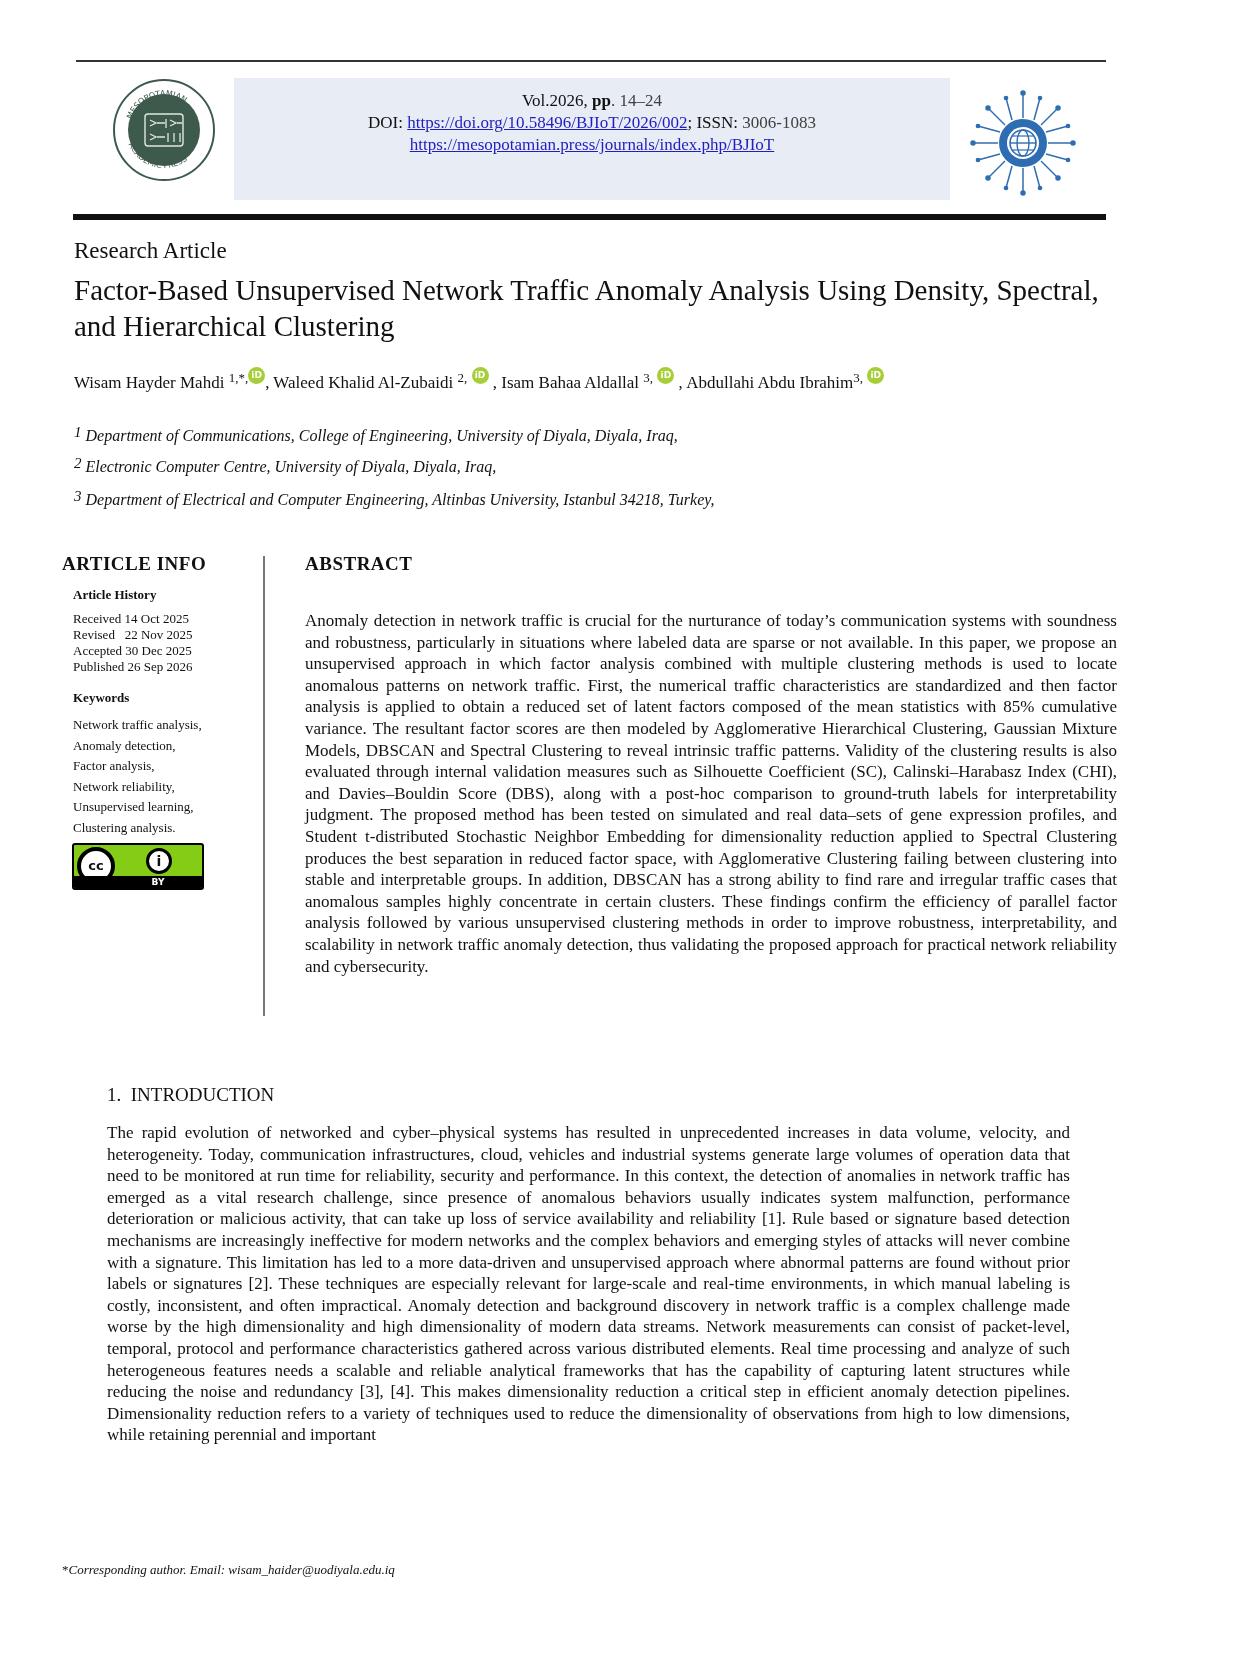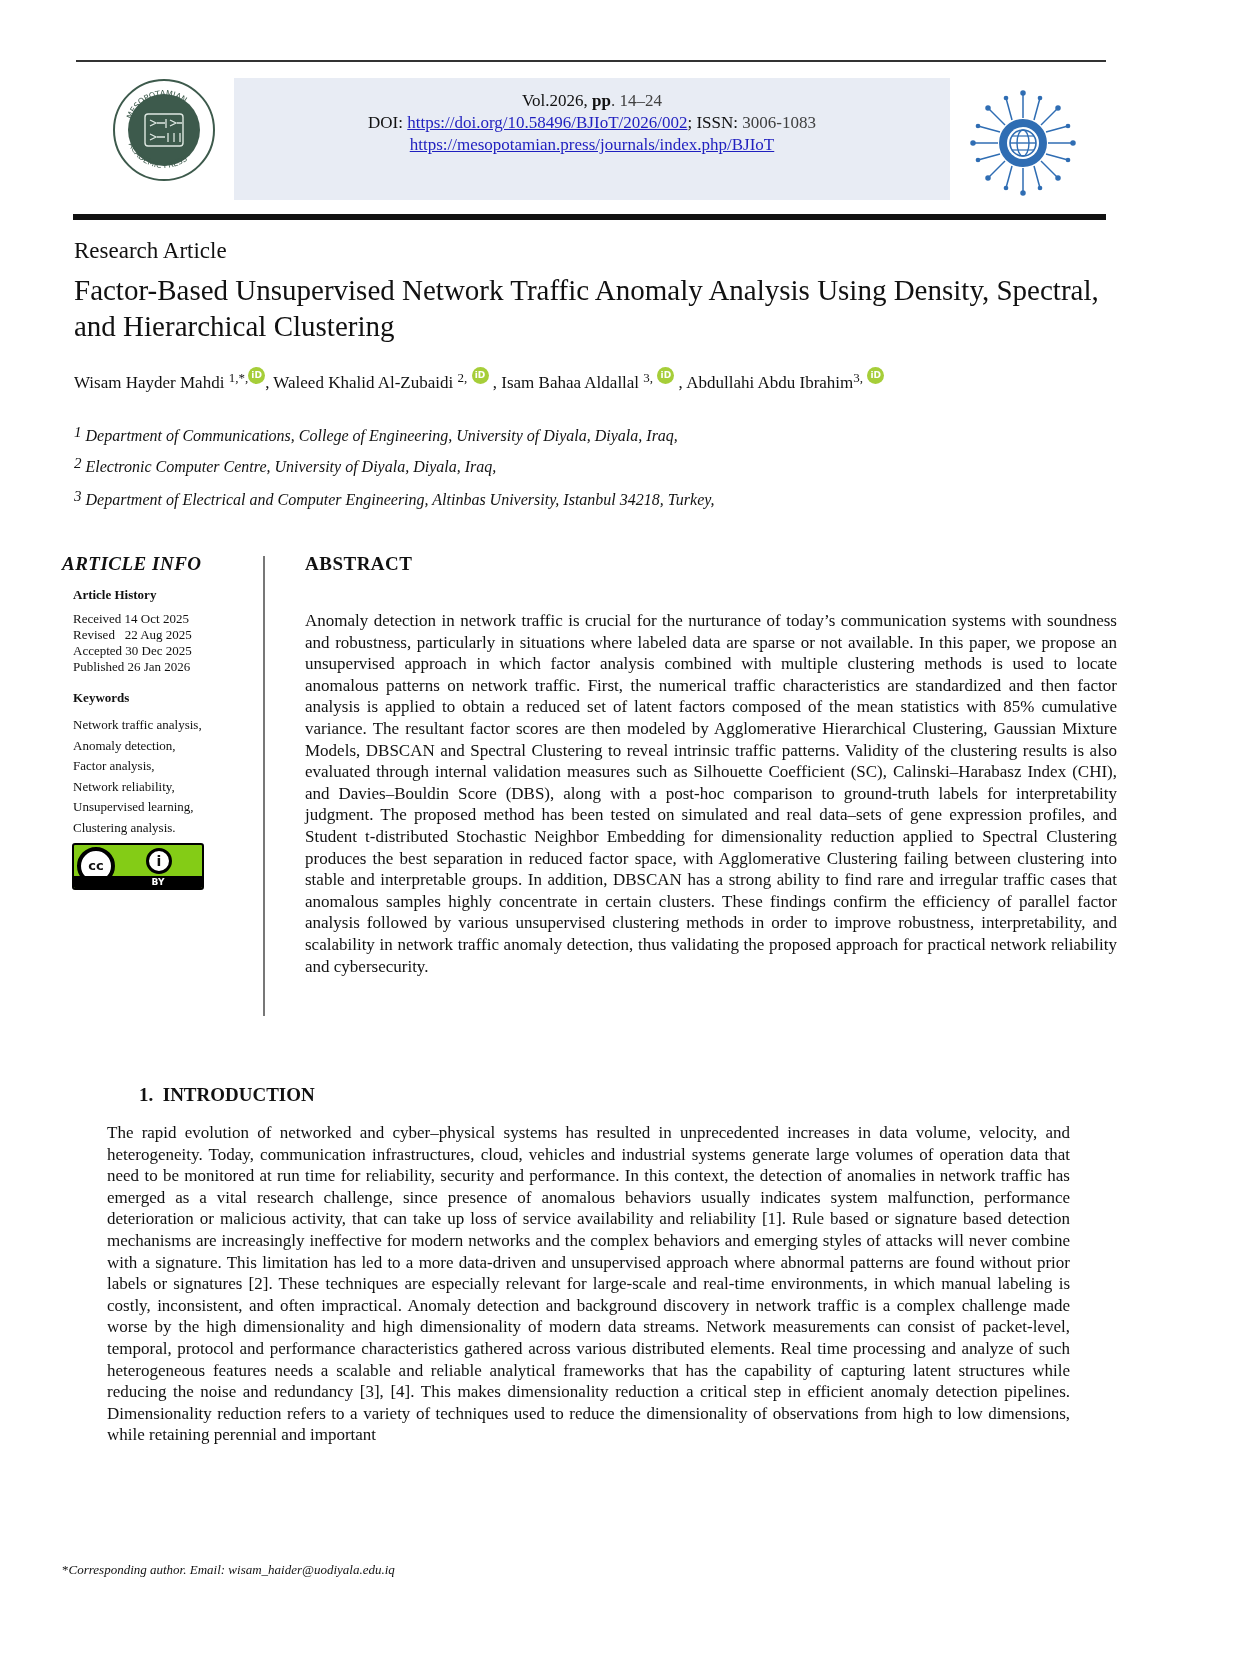--- a/index.html
+++ b/index.html
@@ -22,21 +22,21 @@
   .title { left: 74px; top: 272px; font-size: 29px; line-height: 36px; width: 1040px; }
   .authors { left: 74px; top: 366px; font-size: 17px; line-height: 24px; white-space: nowrap; }
   .authors sup { font-size: 13px; vertical-align: 6px; }
   .orcid {
     display: inline-block; width: 17px; height: 17px; border-radius: 50%;
     background: #a6ce39; color: #fff; font-family: "DejaVu Sans", sans-serif;
     font-size: 9px; font-weight: bold; line-height: 17px; text-align: center; vertical-align: 10px;
   }
   .affil { left: 74px; font-size: 16px; font-style: italic; white-space: nowrap; }
   .affil sup { font-size: 15px; vertical-align: 4px; margin-right: 4px; }
-  .info-title { left: 62px; top: 553px; font-size: 19px; font-weight: bold; letter-spacing: 0.5px; font-style: italic; }
+  .info-title { left: 62px; top: 553px; font-size: 19px; font-weight: bold; letter-spacing: 0.5px; }
   .info-sub { left: 73px; font-size: 13px; font-weight: bold; }
   .info-lines { left: 73px; font-size: 13px; line-height: 16px; }
   .kw { left: 73px; font-size: 13px; line-height: 20.5px; }
   .divider { left: 263px; top: 556px; width: 2px; height: 460px; background: #777; }
   .cc-badge {
     left: 72px; top: 843px; width: 132px; height: 47px; background: #84cc16;
     border: 2px solid #000; border-radius: 3px; box-sizing: border-box; overflow: hidden;
   }
   .cc-circle {
     position: absolute; left: 3px; top: 2px; width: 38px; height: 38px; border-radius: 50%;
@@ -50,21 +50,21 @@
   }
   .by-strip {
     position: absolute; left: 0; bottom: 0; width: 100%; height: 12px; background: #000; color: #fff;
     font-family: "DejaVu Sans", sans-serif; font-size: 9px; font-weight: bold; line-height: 12px;
     text-align: center; padding-left: 40px; box-sizing: border-box;
   }
   .abstract-title { left: 305px; top: 553px; font-size: 19px; font-weight: bold; letter-spacing: 0.5px; text-align: right; }
   .abstract-body {
     left: 305px; top: 610px; width: 812px; font-size: 17px; line-height: 21.6px; text-align: justify;
   }
-  .intro-title { left: 107px; top: 1084px; font-size: 19px; font-weight: bold; margin-left: 32px; }
+  .intro-title { left: 107px; top: 1084px; font-size: 19px; font-weight: normal; }
   .intro-body {
     left: 107px; top: 1122px; width: 963px; font-size: 17px; line-height: 21.6px; text-align: justify;
   }
   .footnote { left: 62px; top: 1562px; font-size: 13px; font-style: italic; }
 </style>
 </head>
 <body>
 
 <div class="abs rule-top"></div>
 
@@ -147,23 +147,23 @@
 </div>
 
 <div class="abs affil" style="top:424px;font-style:italic;"><sup>1</sup><span>Department of Communications, College of Engineering, University of Diyala, Diyala, Iraq,</span></div>
 <div class="abs affil" style="top:455px;"><sup>2</sup><span>Electronic Computer Centre, University of Diyala, Diyala, Iraq,</span></div>
 <div class="abs affil" style="top:488px;"><sup>3</sup><span>Department of Electrical and Computer Engineering, Altinbas University, Istanbul 34218, Turkey,</span></div>
 
 <div class="abs info-title">ARTICLE INFO</div>
 <div class="abs info-sub" style="top:587px;">Article History</div>
 <div class="abs info-lines" style="top:611px;">
   <div style="white-space:pre">Received 14 Oct 2025</div>
-  <div style="white-space:pre">Revised   22 Aug 2025</div>
+  <div style="white-space:pre">Revised   22 Nov 2025</div>
   <div style="white-space:pre">Accepted 30 Dec 2025</div>
-  <div style="white-space:pre">Published 26 Jan 2026</div>
+  <div style="white-space:pre">Published 26 Sep 2026</div>
 </div>
 <div class="abs info-sub" style="top:690px;">Keywords</div>
 <div class="abs kw" style="top:715px;">
   <div>Network traffic analysis,</div>
   <div>Anomaly detection,</div>
   <div>Factor analysis,</div>
   <div>Network reliability,</div>
   <div>Unsupervised learning,</div>
   <div>Clustering analysis.</div>
 </div>

